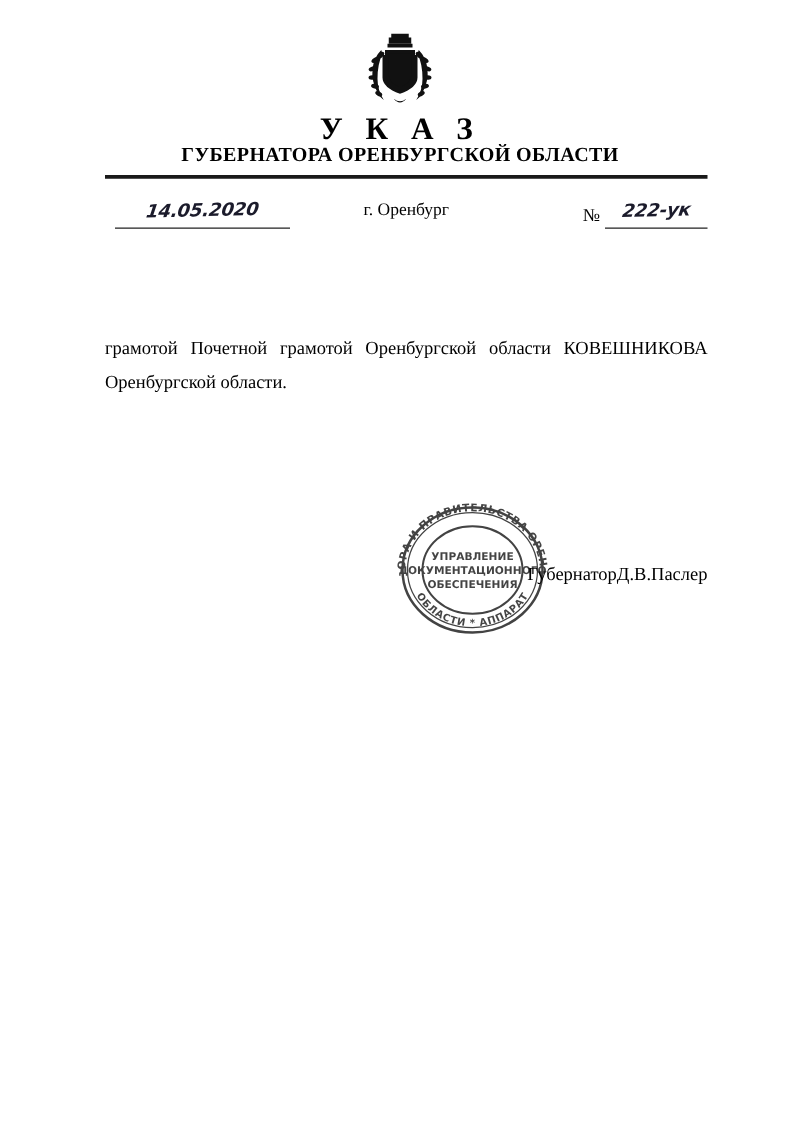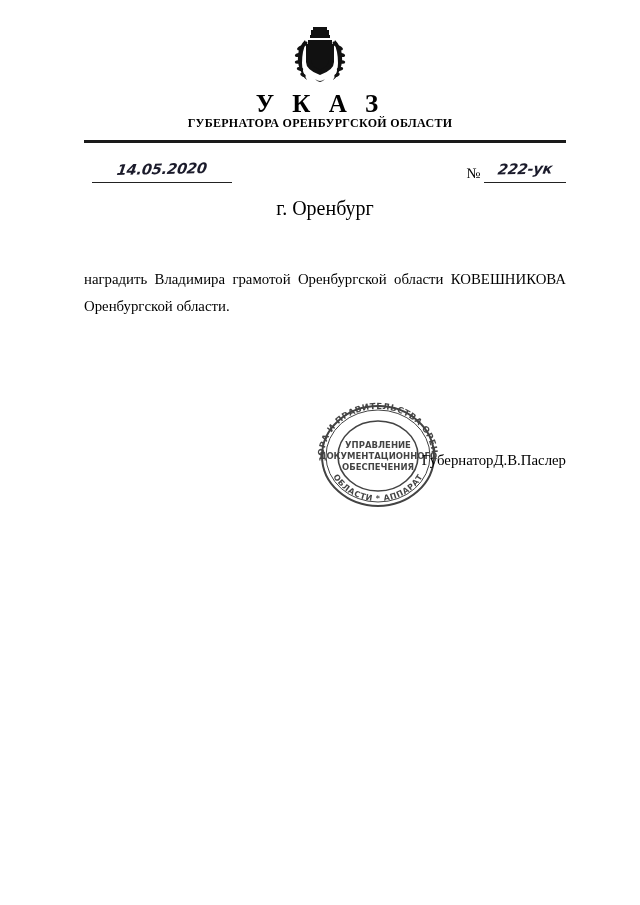--- a/index.html
+++ b/index.html
@@ -44,21 +44,21 @@
     font-weight: bold;
     letter-spacing: 6px;
     font-family: "Liberation Serif", "DejaVu Serif", serif;
   }
   .title-sub {
     position: absolute;
     top: 116px;
     left: 0;
     width: 640px;
     text-align: center;
-    font-size: 12px;
+    font-size: 16px;
     font-weight: bold;
     letter-spacing: 0.3px;
     font-family: "Liberation Serif", "DejaVu Serif", serif;
   }
 
   .rule {
     position: absolute;
     top: 140px;
     left: 84px;
     width: 482px;
@@ -92,22 +92,21 @@
     color: #1b1b2b;
     display: inline-block;
     transform: skewX(-9deg) rotate(-1.2deg);
   }
   .meta-city {
     position: absolute;
     left: 0;
     top: 1px;
     width: 482px;
     text-align: center;
-    font-size: 20px;
-    margin-top: 36px;
+    font-size: 14px;
   }
   .meta-num {
     position: absolute;
     right: 0;
     top: 0;
     display: flex;
     align-items: flex-end;
   }
   .num-label {
     font-size: 14.5px;
@@ -226,21 +225,21 @@
     <div class="meta-num">
       <span class="num-label">№</span>
       <span class="num-value">
         <span class="hand">222-ук</span>
       </span>
     </div>
   </div>
 
 
   <div class="body-text">
-    <span class="body-line">наградить Владимира грамотой Оренбургской области КОВЕШНИКОВА</span>
+    <span class="body-line">грамотой Почетной грамотой Оренбургской области КОВЕШНИКОВА</span>
     <span class="body-line last">Оренбургской области.</span>
   </div>
 
   <div class="stamp">
     <svg viewBox="0 0 140 108" width="140" height="108" aria-hidden="true">
       <defs>
         <path id="ringTop" d="M 16,56 A 54,48 0 0 1 124,56"></path>
         <path id="ringBot" d="M 20,56 A 50,44 0 0 0 120,56"></path>
       </defs>
       <ellipse cx="70" cy="55" rx="56" ry="50" fill="none" stroke="#1a1a1a" stroke-width="2"></ellipse>

